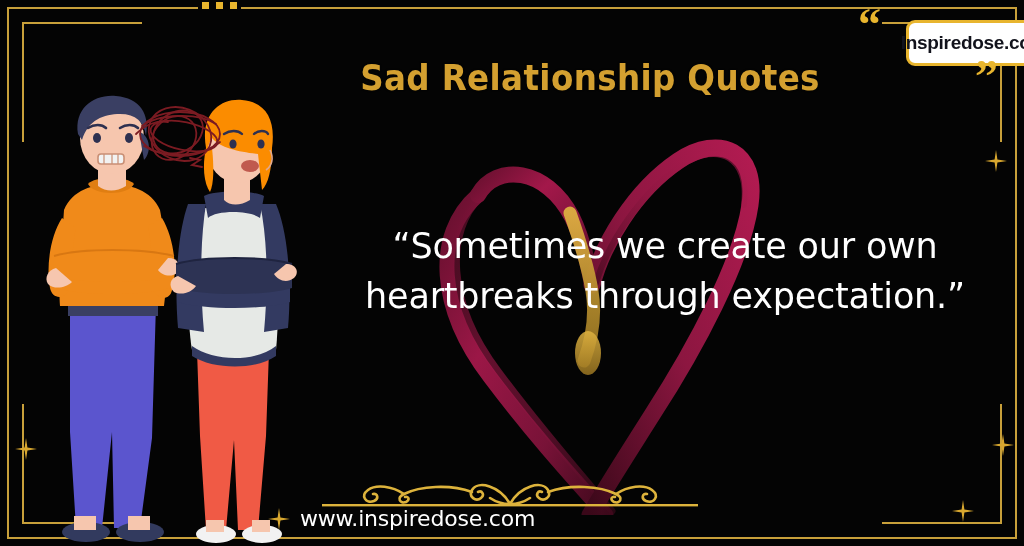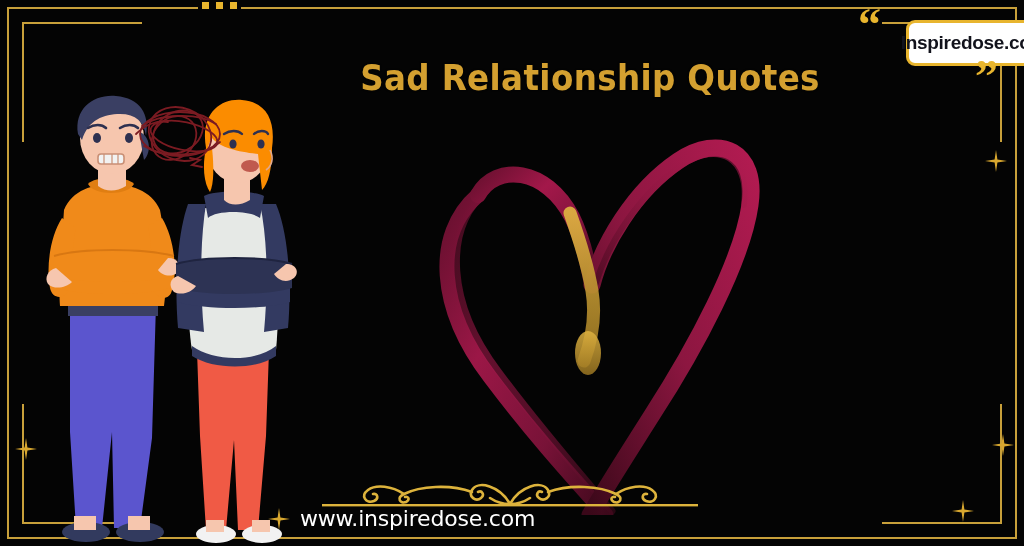--- a/index.html
+++ b/index.html
@@ -278,20 +278,21 @@
   <div class="title">Sad Relationship Quotes</div>
 
   <div class="logo-wrap">
     <div class="logo-box">
       <span class="logo-text">Inspiredose.com</span>
     </div>
     <span class="q-mark q-open">“</span>
     <span class="q-mark q-close">”</span>
   </div>
 
+  <div class="quote">“Sometimes we create our own heartbreaks through expectation.”</div>
 
   <div class="footer">
     <svg class="flourish" viewBox="0 0 420 30">
       <g stroke="#DDB33C" stroke-width="2.6" fill="none" stroke-linecap="round">
         <path d="M210 26 C200 8 178 2 172 12 C168 19 176 24 181 20 C185 17 182 12 178 14"></path>
         <path d="M210 26 C220 8 242 2 248 12 C252 19 244 24 239 20 C235 17 238 12 242 14"></path>
         <path d="M172 14 C150 6 120 8 104 16 C96 20 100 26 106 24 C110 22 109 18 105 19"></path>
         <path d="M248 14 C270 6 300 8 316 16 C324 20 320 26 314 24 C310 22 311 18 315 19"></path>
         <path d="M104 16 C92 8 76 6 68 12 C60 18 66 26 74 23 C79 21 78 15 73 16"></path>
         <path d="M316 16 C328 8 344 6 352 12 C360 18 354 26 346 23 C341 21 342 15 347 16"></path>

